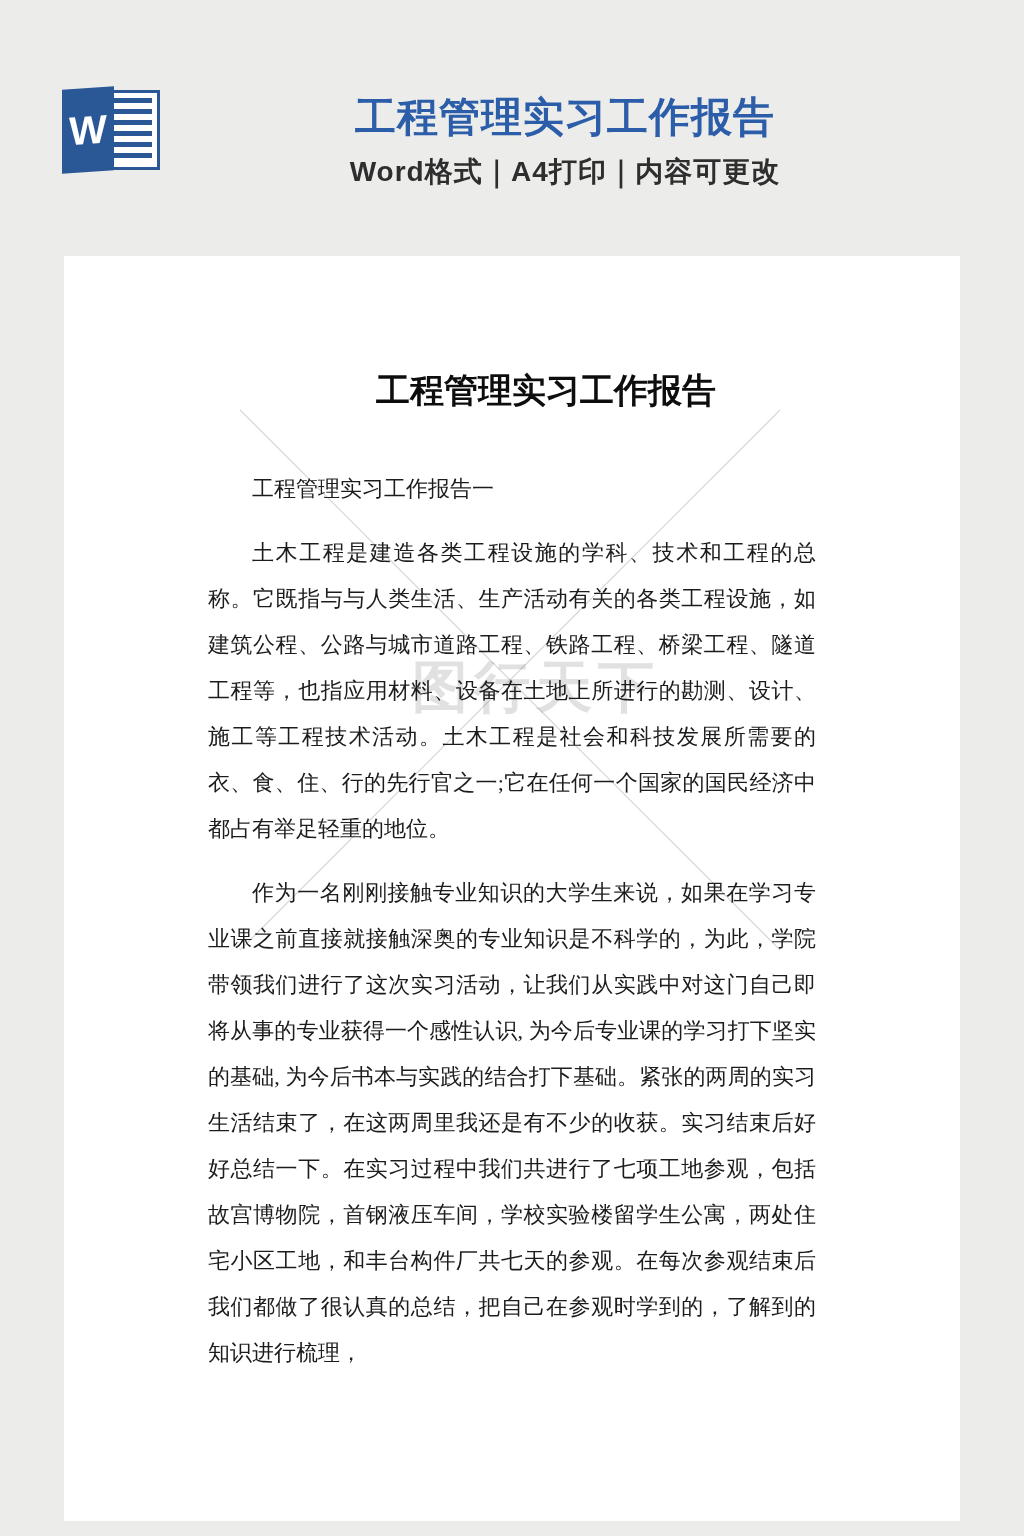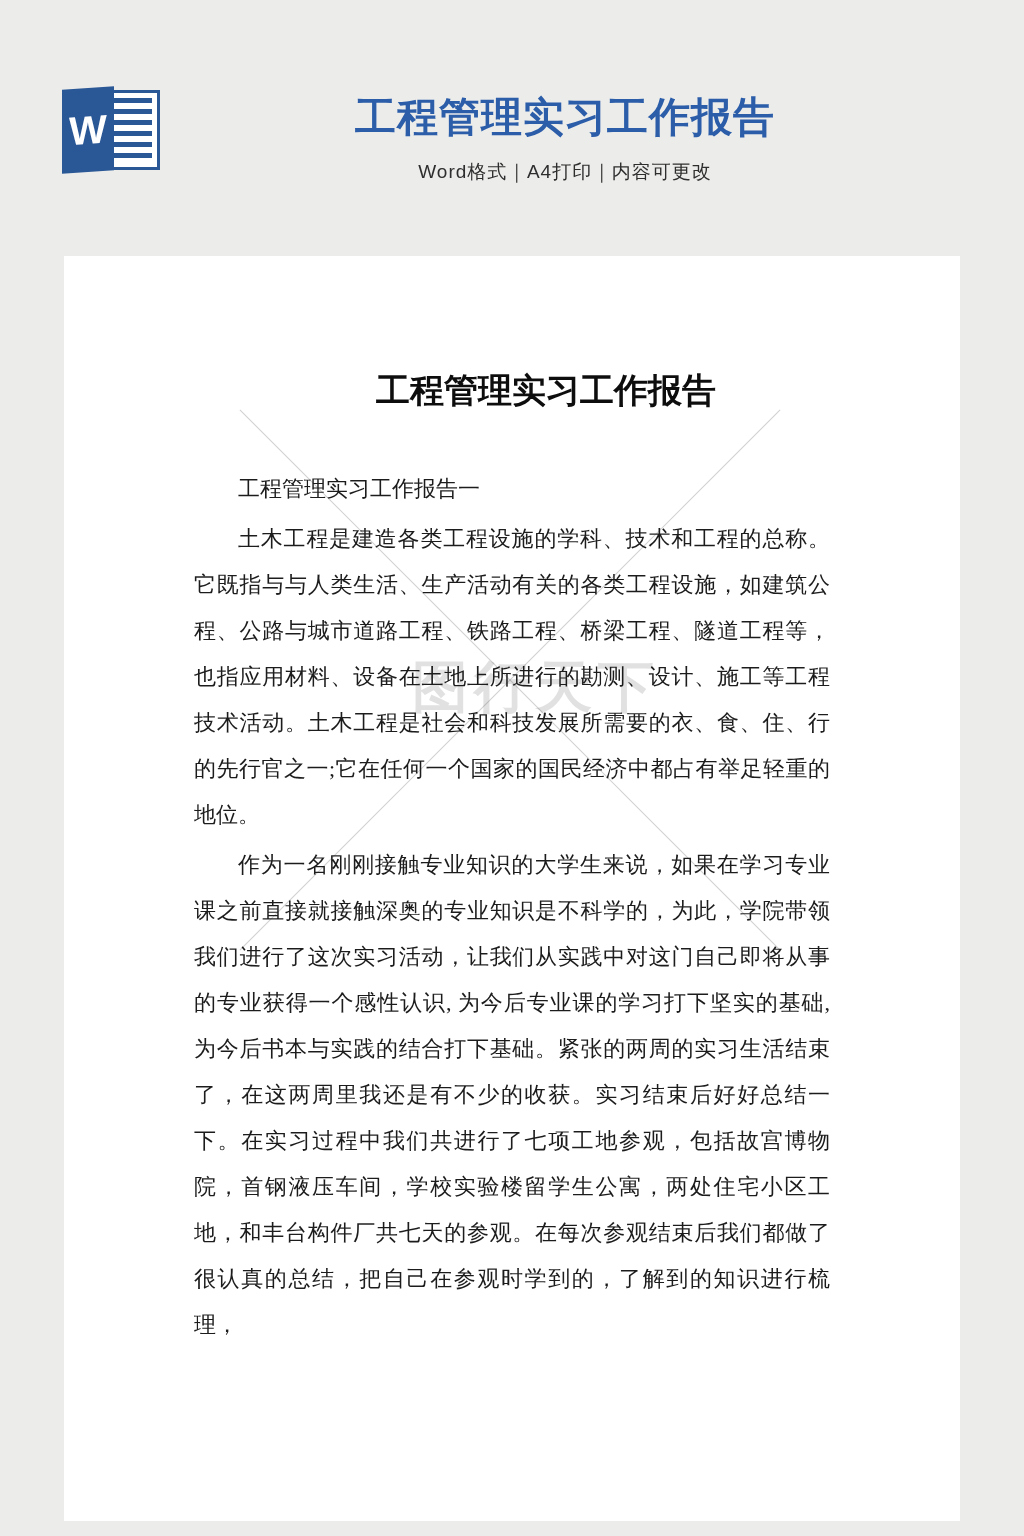--- a/index.html
+++ b/index.html
@@ -67,22 +67,22 @@
     font-size: 41px;
     letter-spacing: 1px;
     color: #2b5da9;
   }
   .header-subtitle {
     position: absolute;
     left: 565px; top: 172px;
     transform: translate(-50%, -50%);
     white-space: nowrap;
     font-family: "Liberation Sans", "DejaVu Sans", sans-serif;
-    font-weight: 400;
-    font-size: 19px;
+    font-weight: 700;
+    font-size: 28px;
     letter-spacing: 1px;
     color: #2e2e2e;
   }
 
   
   .page {
     position: absolute;
     left: 64px; top: 256px;
     width: 896px; height: 1265px;
     background: #ffffff;
@@ -126,21 +126,21 @@
     font-weight: 700;
     font-size: 34px;
     line-height: 46px;
     color: #0d0d0d;
   }
   .doc-body {
     position: relative;
     margin-top: 52px;
   }
   .doc-body p {
-    margin: 4px;
+    margin: 18px;
     text-indent: 2em;
     text-align: justify;
     font-size: 22px;
     line-height: 46px;
     color: #1c1c1c;
   }
 </style>
 </head>
 <body>
 

